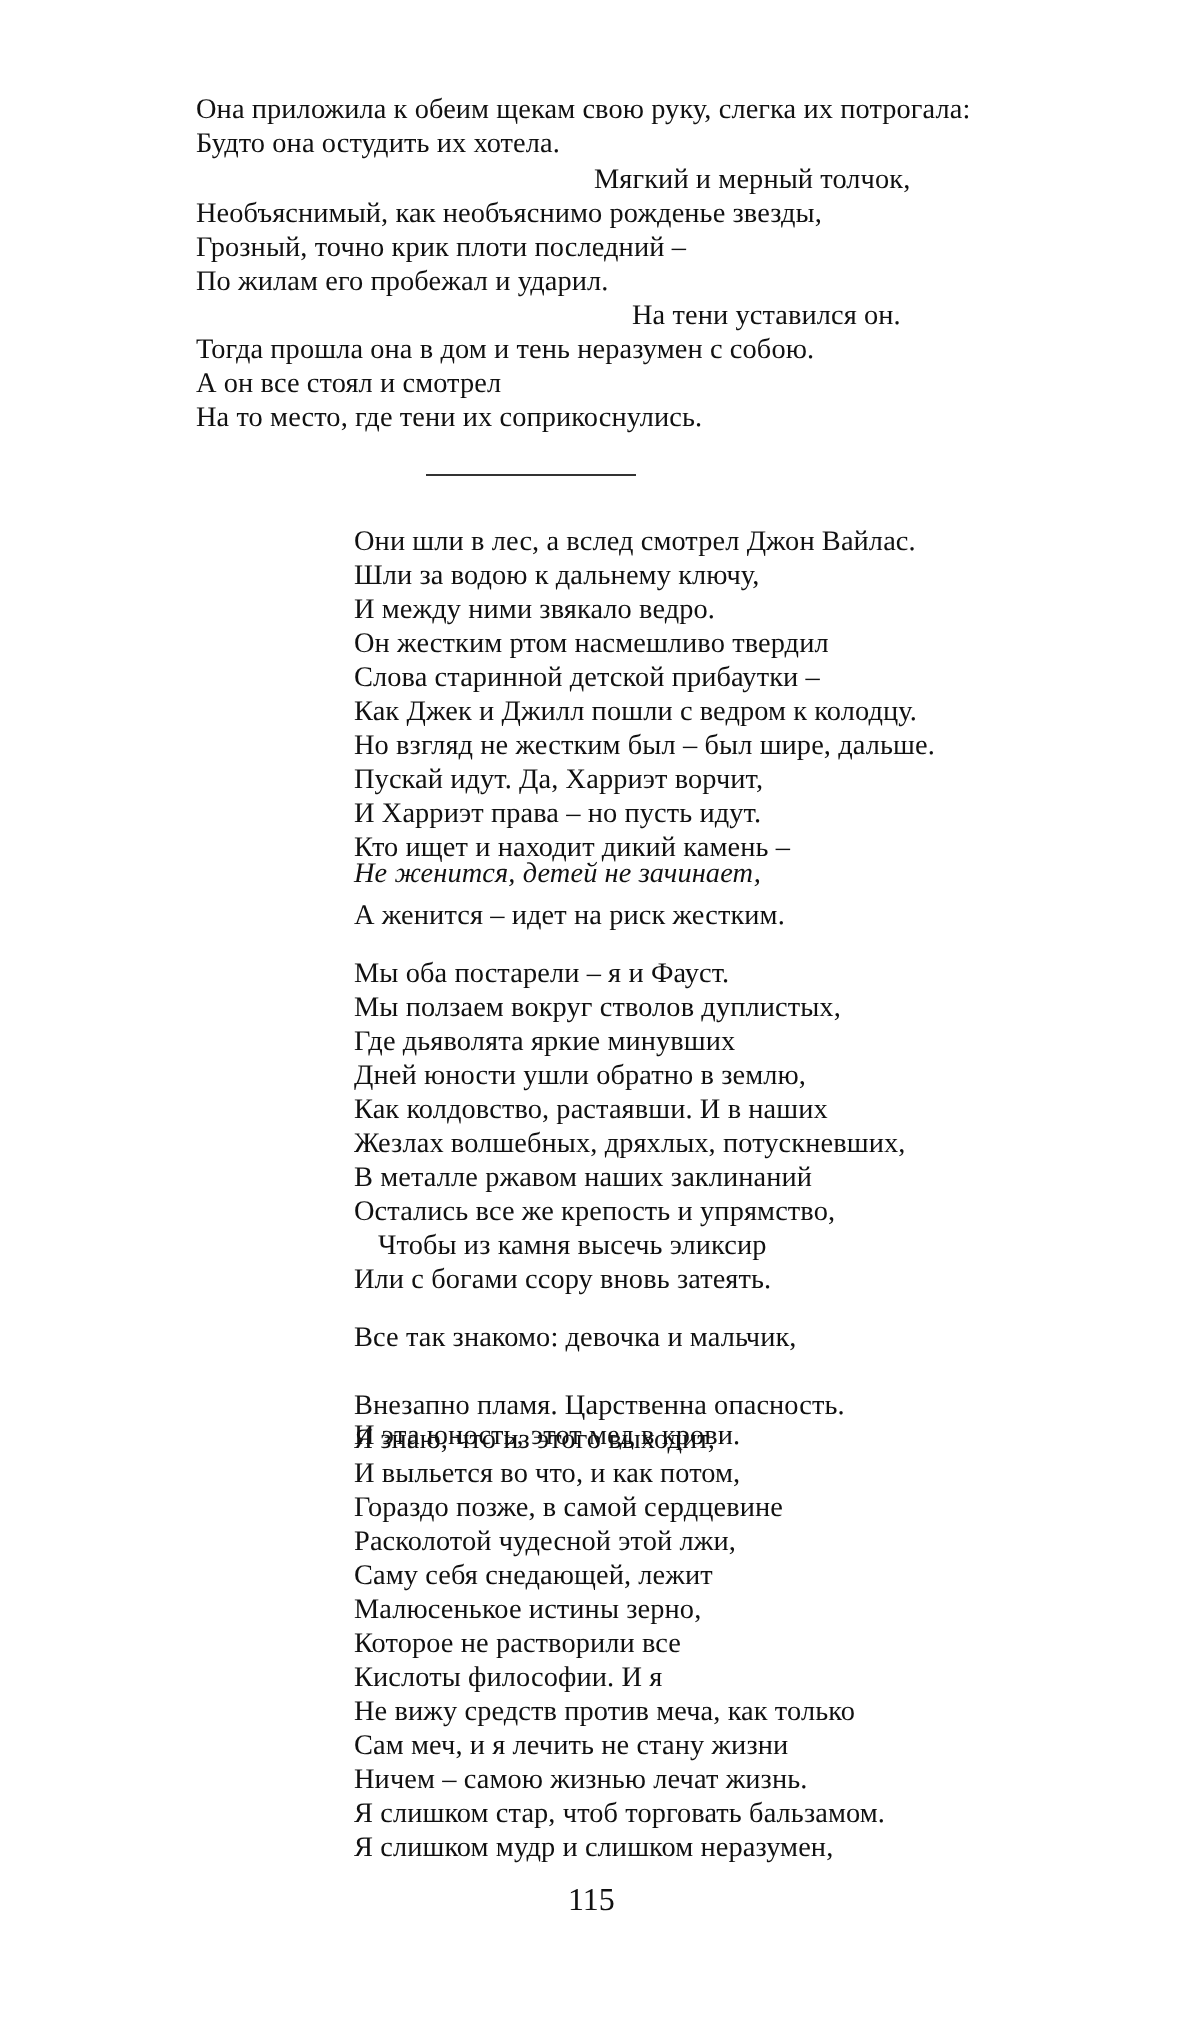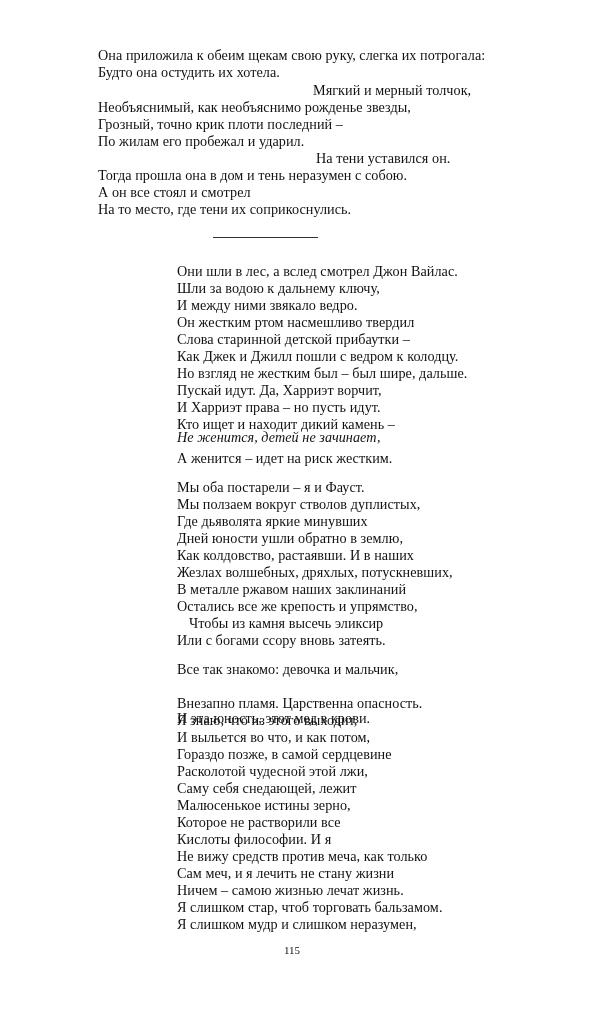--- a/index.html
+++ b/index.html
@@ -32,33 +32,33 @@
       left: 213px;
       top: 237px;
       width: 105px;
       height: 0;
       border-top: 1.3px solid #333333;
     }
     .page-number {
       position: absolute;
       left: 284px;
       top: 942px;
-      font-size: 11px;
+      font-size: 16px;
       line-height: 17px;
     }
   </style>
 </head>
 <body>
 
 <div class="page">
 
   <div>
     <div class="line" style="left:98px; top:47px;">Она приложила к обеим щекам свою руку, слегка их потрогала:</div>
     <div class="line" style="left:98px; top:64px;">Будто она остудить их хотела.</div>
-    <div class="line" style="left:297px; top:82px;margin-left:16px;">Мягкий и мерный толчок,</div>
+    <div class="line" style="left:297px; top:82px;">Мягкий и мерный толчок,</div>
     <div class="line" style="left:98px; top:99px;">Необъяснимый, как необъяснимо рожденье звезды,</div>
     <div class="line" style="left:98px; top:116px;">Грозный, точно крик плоти последний –</div>
     <div class="line" style="left:98px; top:133px;">По жилам его пробежал и ударил.</div>
     <div class="line" style="left:316px; top:150px;">На тени уставился он.</div>
     <div class="line" style="left:98px; top:167px;">Тогда прошла она в дом и тень неразумен с собою.</div>
     <div class="line" style="left:98px; top:184px;">А он все стоял и смотрел</div>
     <div class="line" style="left:98px; top:201px;">На то место, где тени их соприкоснулись.</div>
   </div>
 
   <div class="separator"></div>

